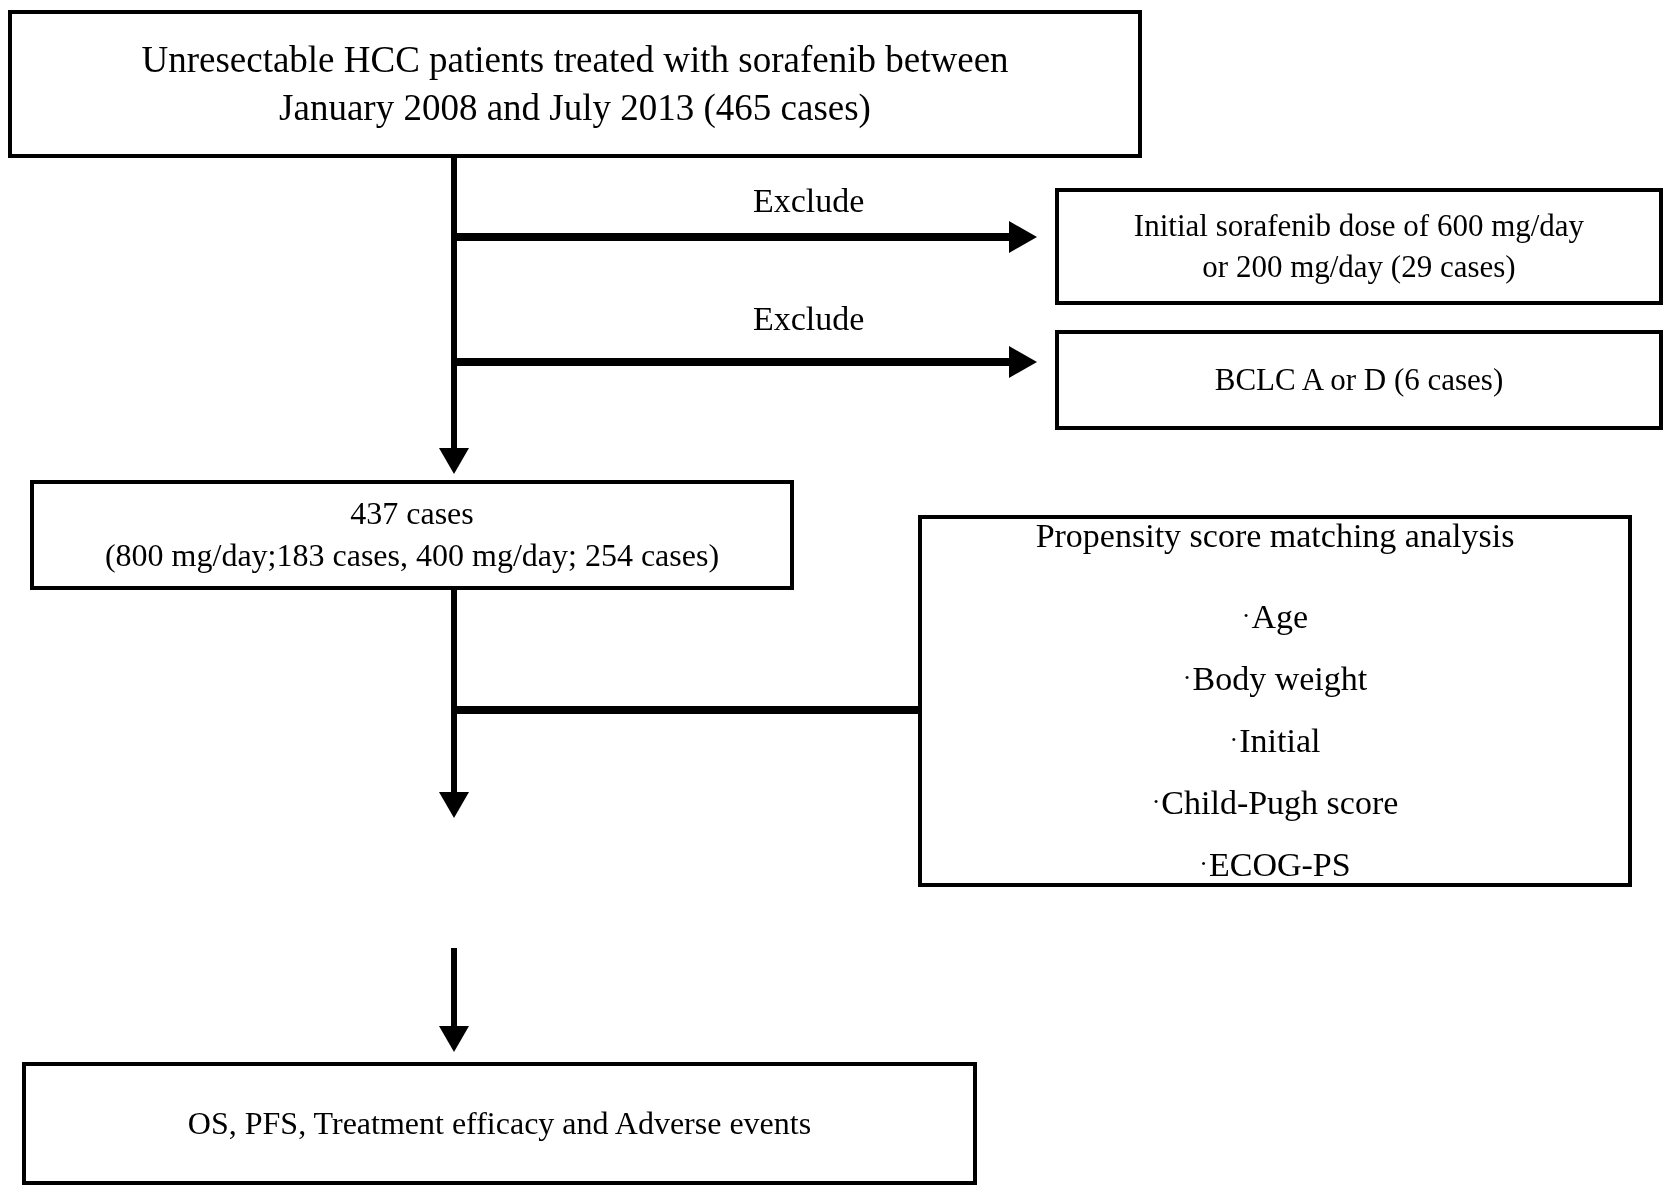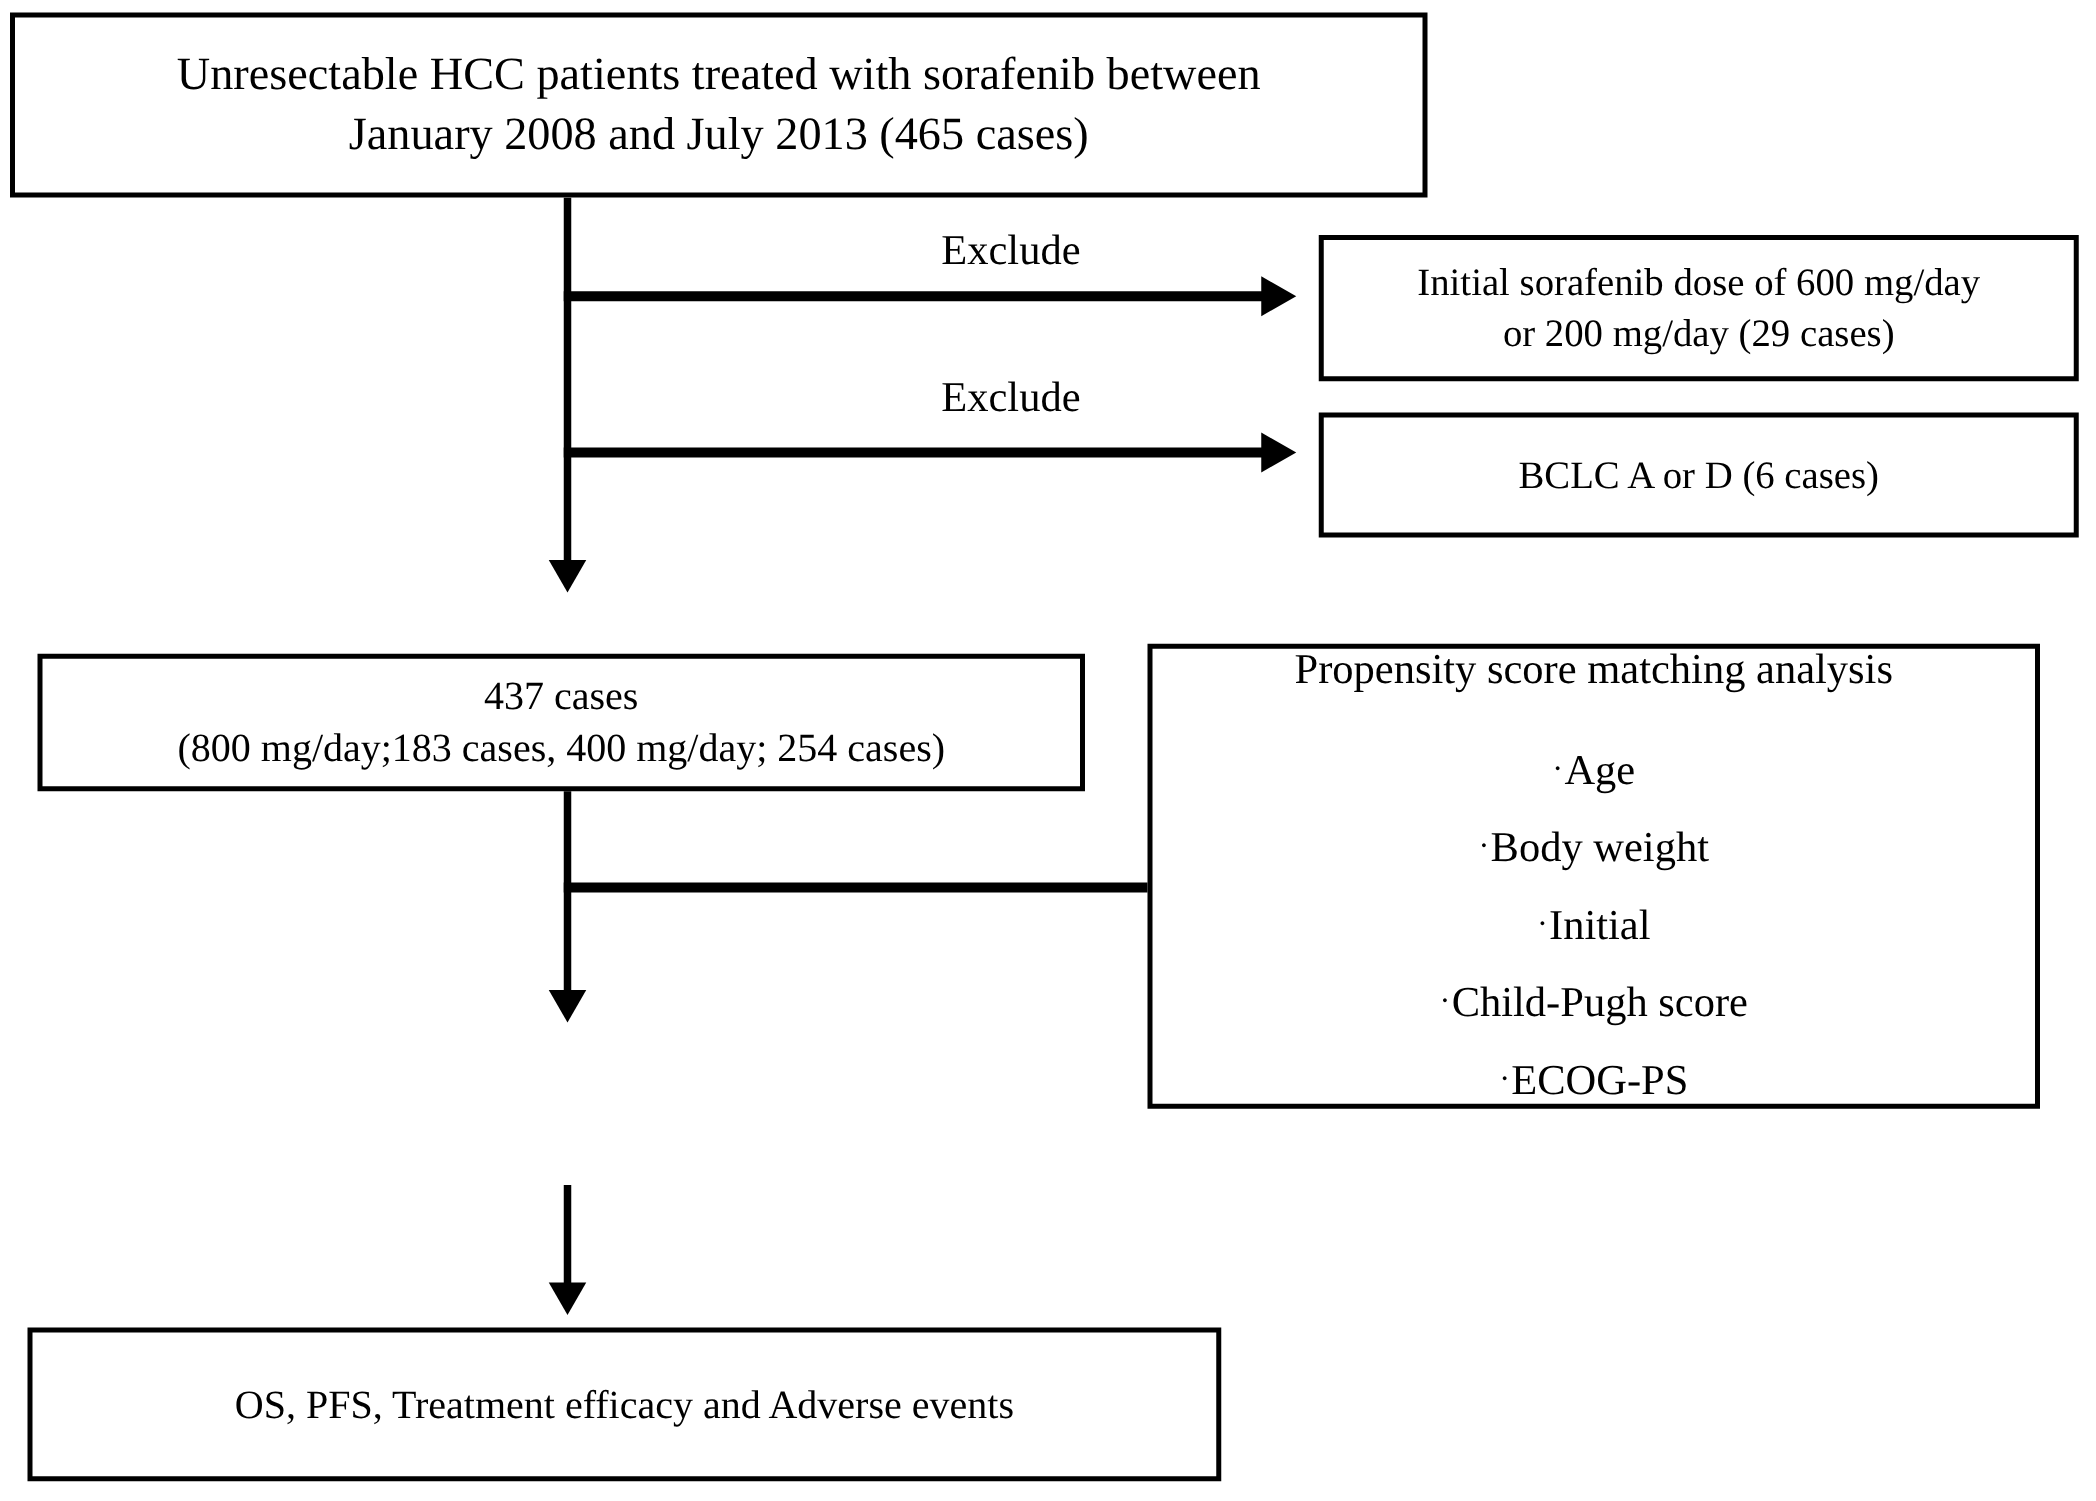--- a/index.html
+++ b/index.html
@@ -32,21 +32,21 @@
     text-align: center;
     line-height: 1.30;
     z-index: 3;
   }
   .fbox .line { display: block; white-space: nowrap; }
 
   
   #box-source   { left: 8px;   top: 10px;   width: 1134px; height: 148px; font-size: 37px; }
   #box-excl-1   { left: 1055px;top: 188px;  width: 608px;  height: 117px; font-size: 31px; }
   #box-excl-2   { left: 1055px;top: 330px;  width: 608px;  height: 100px; font-size: 31px; }
-  #box-437      { left: 30px;  top: 480px;  width: 838px;  height: 110px; font-size: 32px; margin-top: 43px; }
+  #box-437      { left: 30px;  top: 480px;  width: 764px;  height: 110px; font-size: 32px; }
   #box-psm      { left: 918px; top: 515px;  width: 714px;  height: 372px; font-size: 34px; }
   #box-278      { left: 30px;  top: 838px;  width: 838px;  height: 110px; font-size: 32px; }
   #box-outcome  { left: 22px;  top: 1062px; width: 955px;  height: 123px; font-size: 32px; text-align: right; }
 
   
   #box-source .l1 { font-size: 37px; }
   #box-psm .psm-title { margin-bottom: 18px; }
   #box-psm .psm-item { font-size: 34px; margin-top: 18px; }
   #box-psm .bullet { font-size: 26px; vertical-align: 12%; letter-spacing: 1px; }
 

